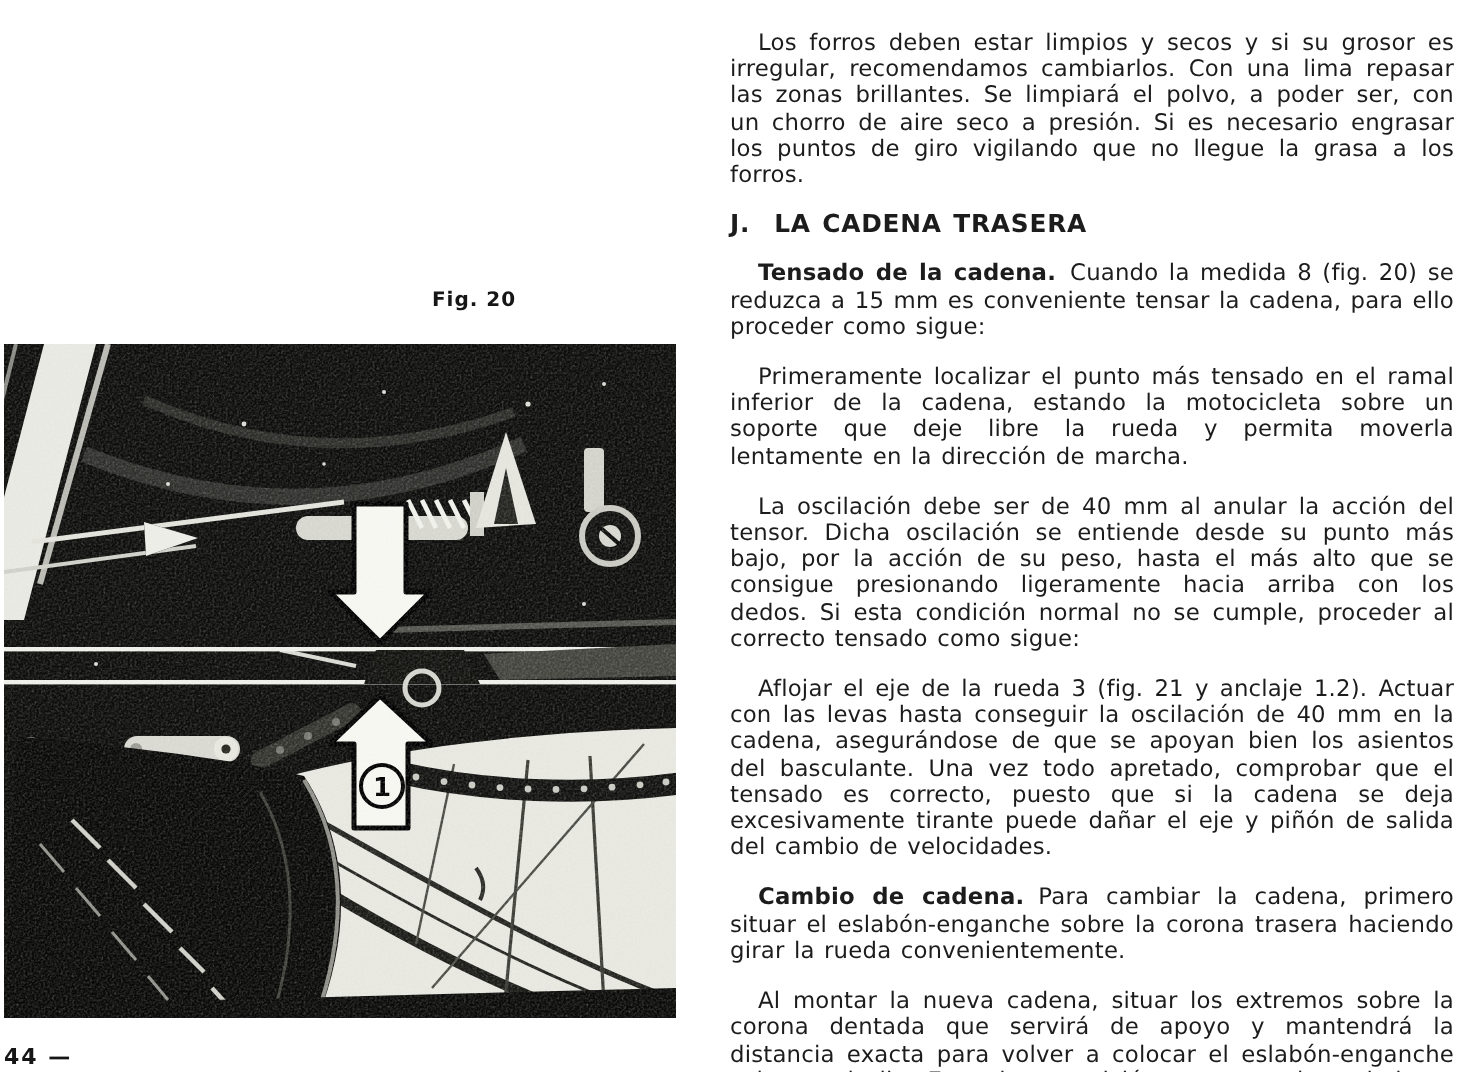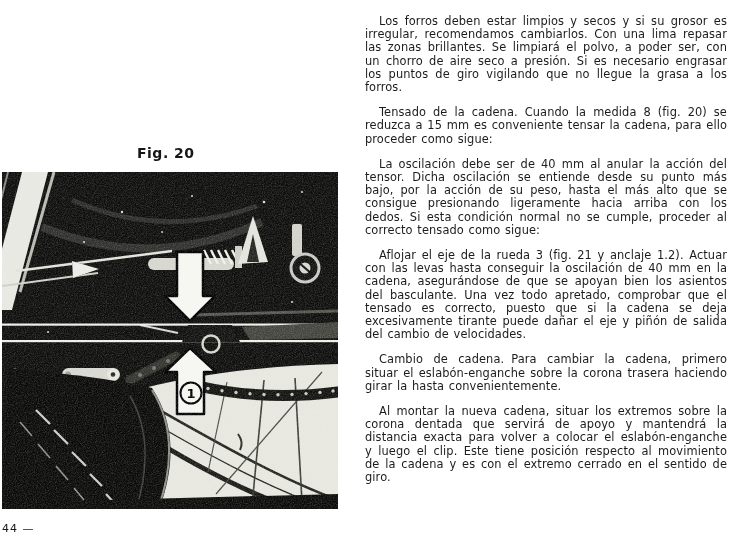--- a/index.html
+++ b/index.html
@@ -9,38 +9,38 @@
     font-family:"DejaVu Sans","Liberation Sans",sans-serif;
     overflow:hidden;
   }
   .page{
     position:relative;width:731px;height:536px;background:#ffffff;color:#1c1c1c;
     overflow:hidden;
   }
   
   .figure-label{
     position:absolute;top:145px;left:137px;width:200px;
-    text-align:left;font-size:14px;font-weight:bold;letter-spacing:.5px;color:#161616;
+    text-align:center;font-size:10px;font-weight:bold;letter-spacing:.5px;color:#161616;
   }
   .photo{
     position:absolute;left:2px;top:172px;width:336px;height:337px;
   }
   .photo svg{display:block;width:336px;height:337px;}
   .page-number{
     position:absolute;left:2px;top:522px;
-    font-size:11px;font-weight:normal;letter-spacing:1px;color:#161616;
+    font-size:11px;font-weight:bold;letter-spacing:1px;color:#161616;
   }
   
   .text-column{
     position:absolute;left:365px;top:3px;width:362px;
     font-size:11.4px;line-height:13.2px;text-align:justify;
     word-spacing:1px;letter-spacing:.1px;color:#1c1c1c;
   }
   .para{margin:12px 0 2px 0;text-indent:14px;}
-  .lead{font-weight:normal;}
+  .lead{font-weight:bold;}
   .lead:not(:empty){margin-right:7px;}
   .heading{
     font-size:12.4px;font-weight:bold;letter-spacing:.4px;
     margin:11px 0 9px 0;text-indent:0;
   }
   .heading .sec-letter{margin-right:12px;}
 </style>
 </head>
 <body>
 
@@ -181,27 +181,31 @@
       <rect width="336" height="337" filter="url(#grain)" opacity="0.26"></rect>
     </svg>
   </div>
 
   <div class="page-number">44 —</div>
 
   <div class="text-column">
 
     <p class="para">Los forros deben estar limpios y secos y si su grosor es irregular, recomendamos cambiarlos. Con una lima repasar las zonas brillantes. Se limpiará el polvo, a poder ser, con un chorro de aire seco a presión. Si es necesario engrasar los puntos de giro vigilando que no llegue la grasa a los forros.</p>
 
+    <h2 class="heading">
+      <span class="sec-letter">J.</span><span>LA CADENA TRASERA</span>
+    </h2>
 
 
     <p class="para"><span class="lead">Tensado de la cadena.</span><span>Cuando la medida 8 (fig. 20) se reduzca a 15 mm es conveniente tensar la cadena, para ello proceder como sigue:</span></p>
 
+    <p class="para"><span class="lead"></span><span>Primeramente localizar el punto más tensado en el ramal inferior de la cadena, estando la motocicleta sobre un soporte que deje libre la rueda y permita moverla lentamente en la dirección de marcha.</span></p>
 
     <p class="para"><span class="lead"></span><span>La oscilación debe ser de 40 mm al anular la acción del tensor. Dicha oscilación se entiende desde su punto más bajo, por la acción de su peso, hasta el más alto que se consigue presionando ligeramente hacia arriba con los dedos. Si esta condición normal no se cumple, proceder al correcto tensado como sigue:</span></p>
 
     <p class="para"><span class="lead"></span><span>Aflojar el eje de la rueda 3 (fig. 21 y anclaje 1.2). Actuar con las levas hasta conseguir la oscilación de 40 mm en la cadena, asegurándose de que se apoyan bien los asientos del basculante. Una vez todo apretado, comprobar que el tensado es correcto, puesto que si la cadena se deja excesivamente tirante puede dañar el eje y piñón de salida del cambio de velocidades.</span></p>
 
-    <p class="para"><span class="lead">Cambio de cadena.</span><span>Para cambiar la cadena, primero situar el eslabón-enganche sobre la corona trasera haciendo girar la hasta convenientemente.</span></p>
+    <p class="para"><span class="lead">Cambio de cadena.</span><span>Para cambiar la cadena, primero situar el eslabón-enganche sobre la corona trasera haciendo girar la rueda convenientemente.</span></p>
 
     <p class="para"><span class="lead"></span><span>Al montar la nueva cadena, situar los extremos sobre la corona dentada que servirá de apoyo y mantendrá la distancia exacta para volver a colocar el eslabón-enganche y luego el clip. Este tiene posición respecto al movimiento de la cadena y es con el extremo cerrado en el sentido de giro.</span></p>
 
   </div>
 </div>
 
 </body></html>

